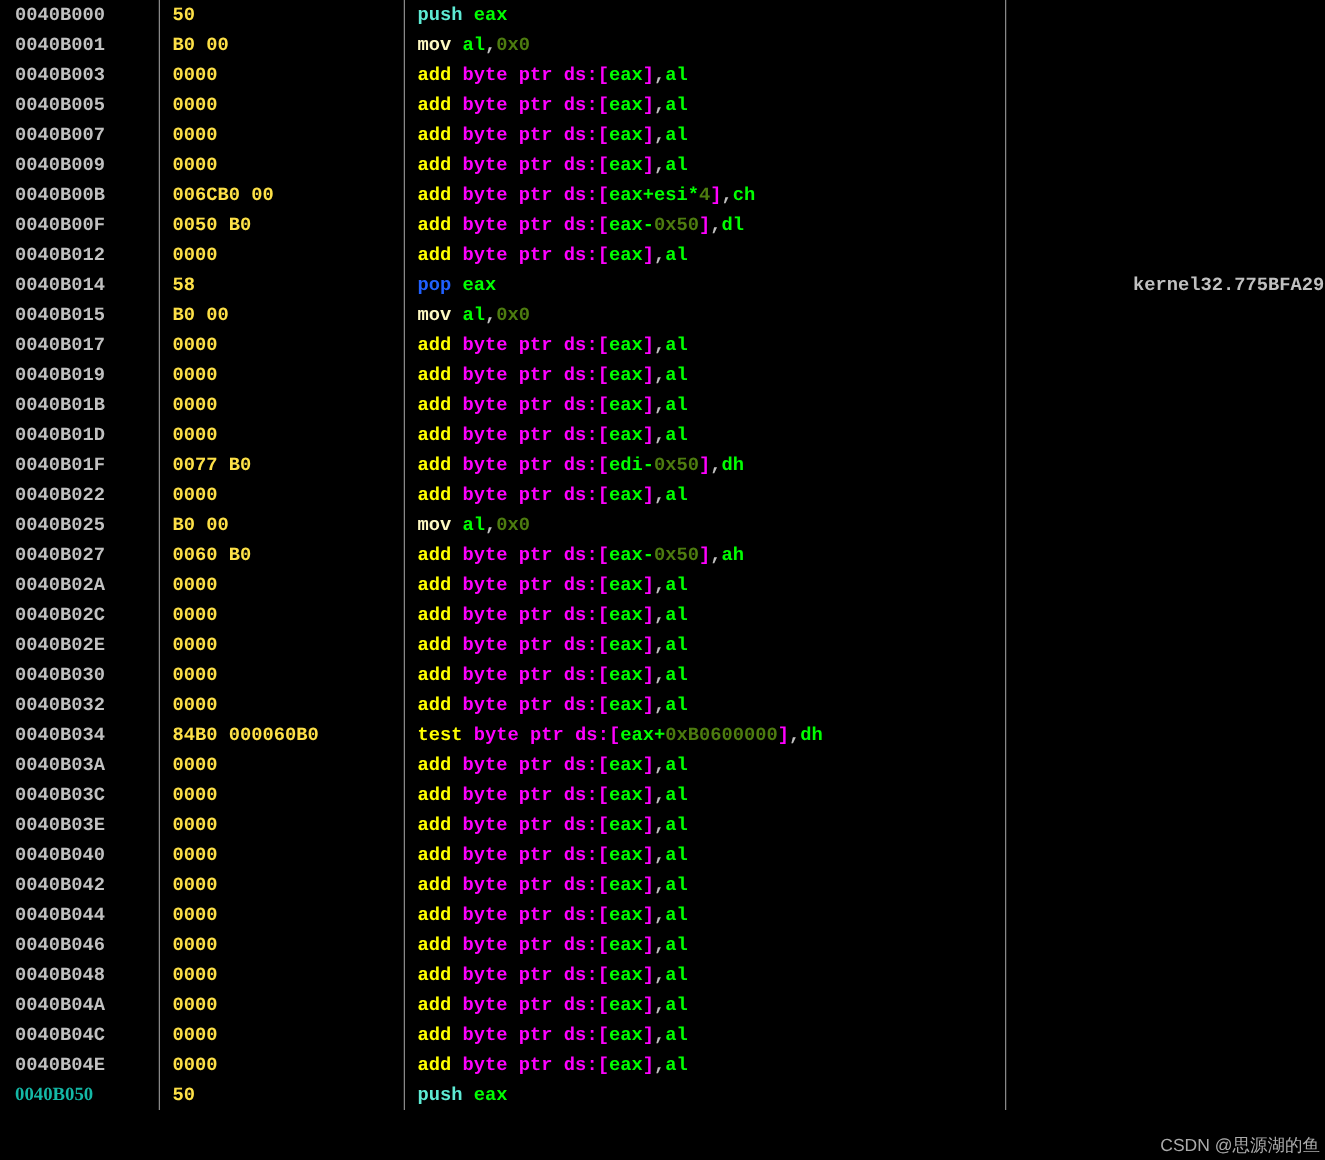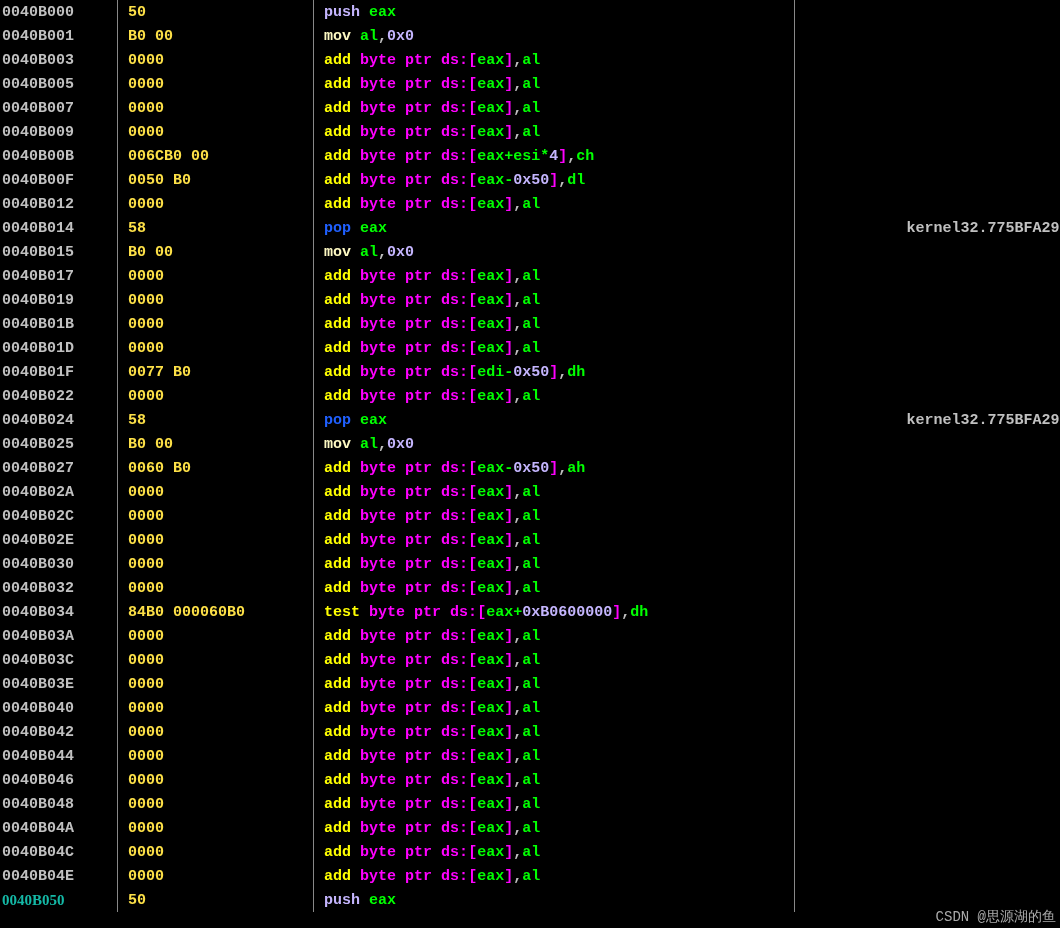--- a/index.html
+++ b/index.html
@@ -23,41 +23,41 @@
     display: table-row;
     height: 24px;
   }
   .cell {
     display: table-cell;
     vertical-align: middle;
     padding: 0;
     border-right: 1px solid #888;
     white-space: pre;
   }
-  .addr-col { width: 115px; color: #c0c0c0; padding-left: 2px;}
+  .addr-col { width: 115px; color: #c0c0c0; padding-left: 12px;}
   .bytes-col { width: 185px; color: #fde047; padding-left: 10px;}
   .disasm-col { color: #c0c0c0; padding-left: 10px; width: 470px;}
   .comment-col { color: #c0c0c0; padding-left: 10px; text-align: right;}
   .addr-red { color: #14b8a6; font-family: Liberation Serif, serif; }
-  .mnem-push  { color: #c4b5fd; }
+  .mnem-push  { color: #5eead4; }
   .mnem-pop   { color: #2060ff; text-align: center; }
   .mnem-mov   { color: #fef9c3; }
   .mnem-add   { color: #ffff00; }
   .mnem-test  { color: #ffff00; margin-top: 20px; }
   .reg        { color: #00ff00; }
   .token      { color: #ff00ff; }
   .brack      { color: #ff00ff; }
-  .num        { color: #c4b5fd; text-align: center; }
+  .num        { color: #4d7c0f; text-align: center; }
   .comma      { color: #c0c0c0; }
   .watermark {
     position: absolute;
     right: 4px;
     bottom: 2px;
     color: rgba(200,200,200,0.85);
-    font-family: Liberation Mono, monospace;
+    font-family: Liberation Sans, sans-serif;
     font-size: 14px;
     font-weight: normal;
   }
 </style>
 </head>
 <body>
 
 <div class="table" id="tbl">
     <div class="row">
       <div class="cell addr-col">0040B000</div>
@@ -155,26 +155,20 @@
       <div class="cell disasm-col"><span><span class="mnem-add">add</span><span class=""> </span><span class="token">byte</span><span class=""> </span><span class="token">ptr</span><span class=""> </span><span class="token">ds</span><span class="token">:</span><span class="brack">[</span><span class="reg">edi</span><span class="reg">-</span><span class="num">0x50</span><span class="brack">]</span><span class="comma">,</span><span class="reg">dh</span></span></div>
       <div class="cell comment-col"></div>
     </div>
     <div class="row">
       <div class="cell addr-col">0040B022</div>
       <div class="cell bytes-col">0000</div>
       <div class="cell disasm-col"><span><span class="mnem-add">add</span><span class=""> </span><span class="token">byte</span><span class=""> </span><span class="token">ptr</span><span class=""> </span><span class="token">ds</span><span class="token">:</span><span class="brack">[</span><span class="reg">eax</span><span class="brack">]</span><span class="comma">,</span><span class="reg">al</span></span></div>
       <div class="cell comment-col"></div>
     </div>
     <div class="row">
-      <div class="cell addr-col">0040B024</div>
-      <div class="cell bytes-col">58</div>
-      <div class="cell disasm-col"><span><span class="mnem-pop">pop</span><span class=""> </span><span class="reg">eax</span></span></div>
-      <div class="cell comment-col">kernel32.775BFA29</div>
-    </div>
-    <div class="row">
       <div class="cell addr-col">0040B025</div>
       <div class="cell bytes-col">B0 00</div>
       <div class="cell disasm-col"><span><span class="mnem-mov">mov</span><span class=""> </span><span class="reg">al</span><span class="comma">,</span><span class="num">0x0</span></span></div>
       <div class="cell comment-col"></div>
     </div>
     <div class="row">
       <div class="cell addr-col">0040B027</div>
       <div class="cell bytes-col">0060 B0</div>
       <div class="cell disasm-col"><span><span class="mnem-add">add</span><span class=""> </span><span class="token">byte</span><span class=""> </span><span class="token">ptr</span><span class=""> </span><span class="token">ds</span><span class="token">:</span><span class="brack">[</span><span class="reg">eax</span><span class="reg">-</span><span class="num">0x50</span><span class="brack">]</span><span class="comma">,</span><span class="reg">ah</span></span></div>
       <div class="cell comment-col"></div>

